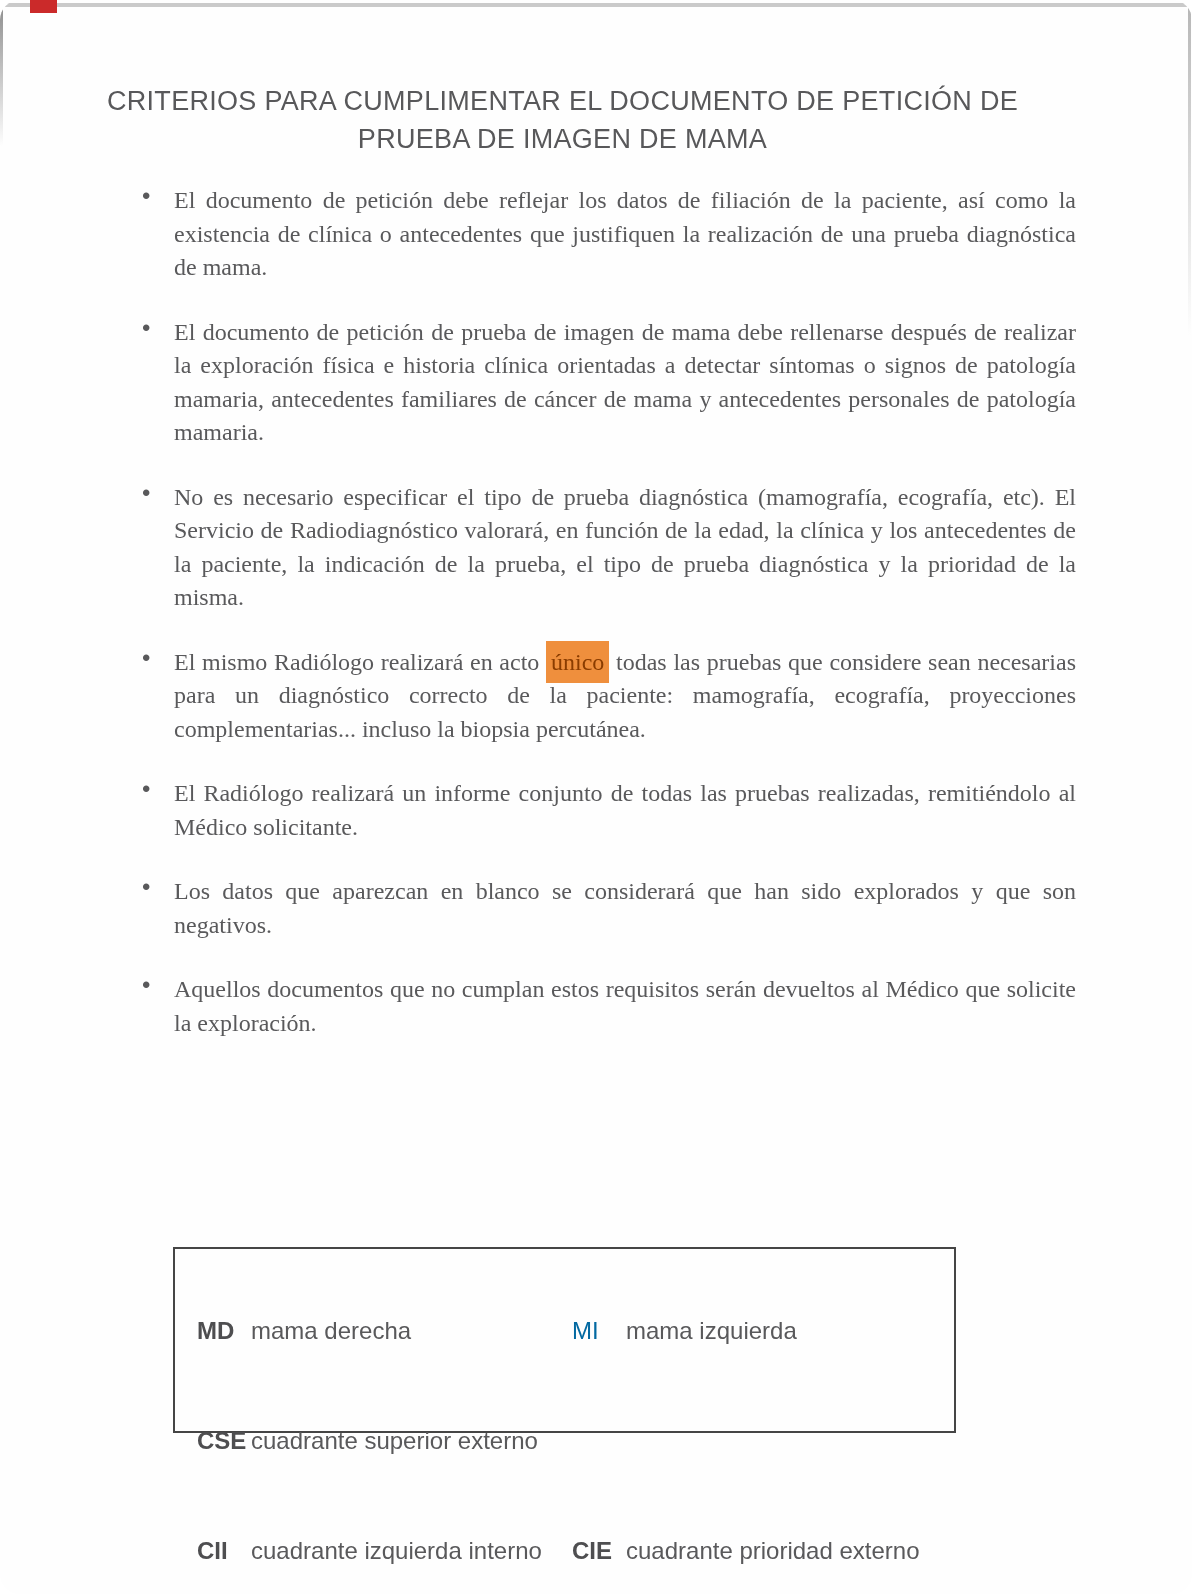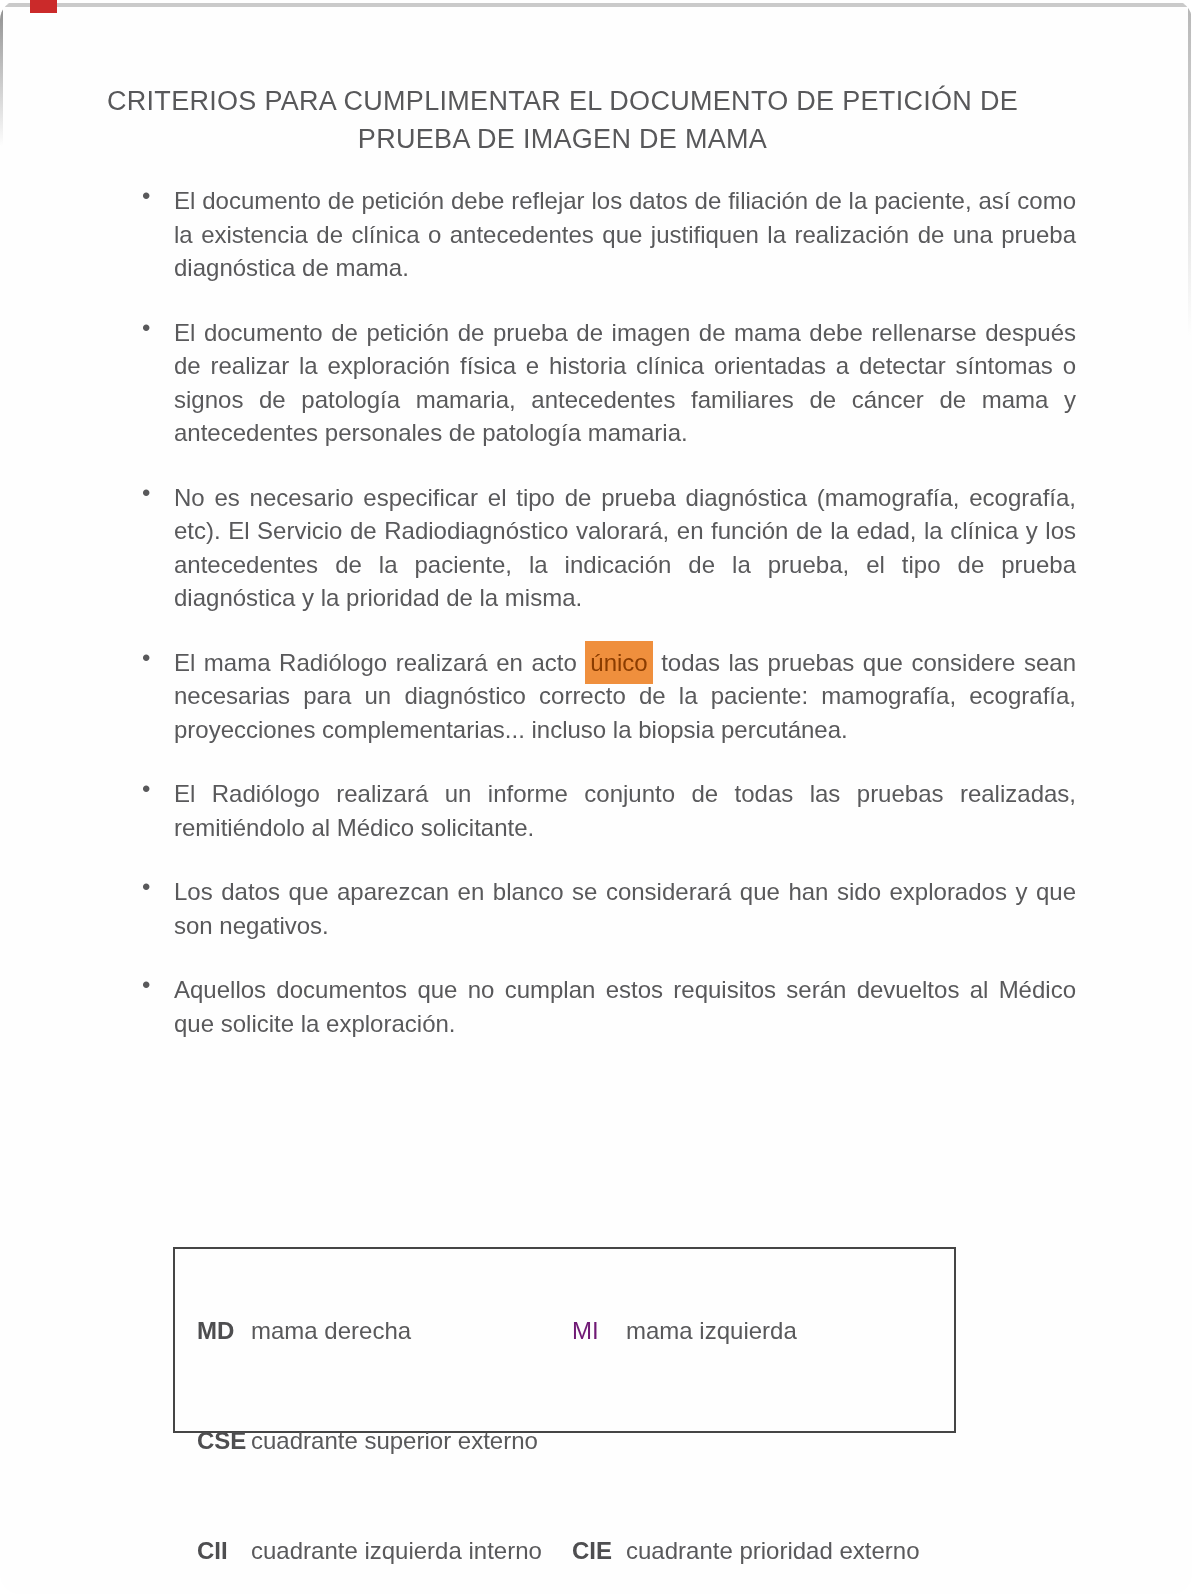--- a/index.html
+++ b/index.html
@@ -55,20 +55,21 @@
     position: absolute; left: 2px; top: -2px;
     font-size: 24px; color: #59595b;
   }
   .btext {
     margin: 0;
     font-size: 24px;
     line-height: 33.5px;
     color: #59595b;
     text-align: justify;
     text-align-last: left;
+    font-family: Liberation Serif, serif;
   }
   .hl {
     background: #ef8f3d;
     color: #8a3c00;
     padding: 8px 5px;
   }
   .legend {
     position: absolute; left: 173px; top: 1247px;
     width: 783px; height: 186px;
     border: 2px solid #454545;
@@ -84,21 +85,21 @@
     line-height: 33px;
     color: #59595b;
   }
   .abbr {
     display: inline-block;
     min-width: 54px;
     font-weight: 700;
     color: #4e4e50;
     margin-top: 48px;
   }
-  .abbr.regular { font-weight: 400; color: #701a75; }
+  .abbr.regular { font-weight: 400; color: #0369a1; }
 </style>
 </head>
 <body>
 
 <div class="page">
 
   <div class="top-line"></div>
   <div class="left-line"></div>
   <div class="right-line"></div>
   <div class="corner-mark"></div>
@@ -117,21 +118,21 @@
       <p class="btext">El documento de petición de prueba de imagen de mama debe rellenarse después de realizar la exploración física e historia clínica orientadas a detectar síntomas o signos de patología mamaria, antecedentes familiares de cáncer de mama y antecedentes personales de patología mamaria.</p>
     </li>
 
     <li class="bullet">
       <span class="dot">•</span>
       <p class="btext">No es necesario especificar el tipo de prueba diagnóstica (mamografía, ecografía, etc). El Servicio de Radiodiagnóstico valorará, en función de la edad, la clínica y los antecedentes de la paciente, la indicación de la prueba, el tipo de prueba diagnóstica y la prioridad de la misma.</p>
     </li>
 
     <li class="bullet">
       <span class="dot">•</span>
-      <p class="btext"><span>El mama Radiólogo realizará en acto </span><mark class="hl">único</mark><span> todas las pruebas que considere sean necesarias para un diagnóstico correcto de la paciente: mamografía, ecografía, proyecciones complementarias... incluso la biopsia percutánea.</span></p>
+      <p class="btext"><span>El mismo Radiólogo realizará en acto </span><mark class="hl">único</mark><span> todas las pruebas que considere sean necesarias para un diagnóstico correcto de la paciente: mamografía, ecografía, proyecciones complementarias... incluso la biopsia percutánea.</span></p>
     </li>
 
     <li class="bullet">
       <span class="dot">•</span>
       <p class="btext">El Radiólogo realizará un informe conjunto de todas las pruebas realizadas, remitiéndolo al Médico solicitante.</p>
     </li>
 
     <li class="bullet">
       <span class="dot">•</span>
       <p class="btext">Los datos que aparezcan en blanco se considerará que han sido explorados y que son negativos.</p>

